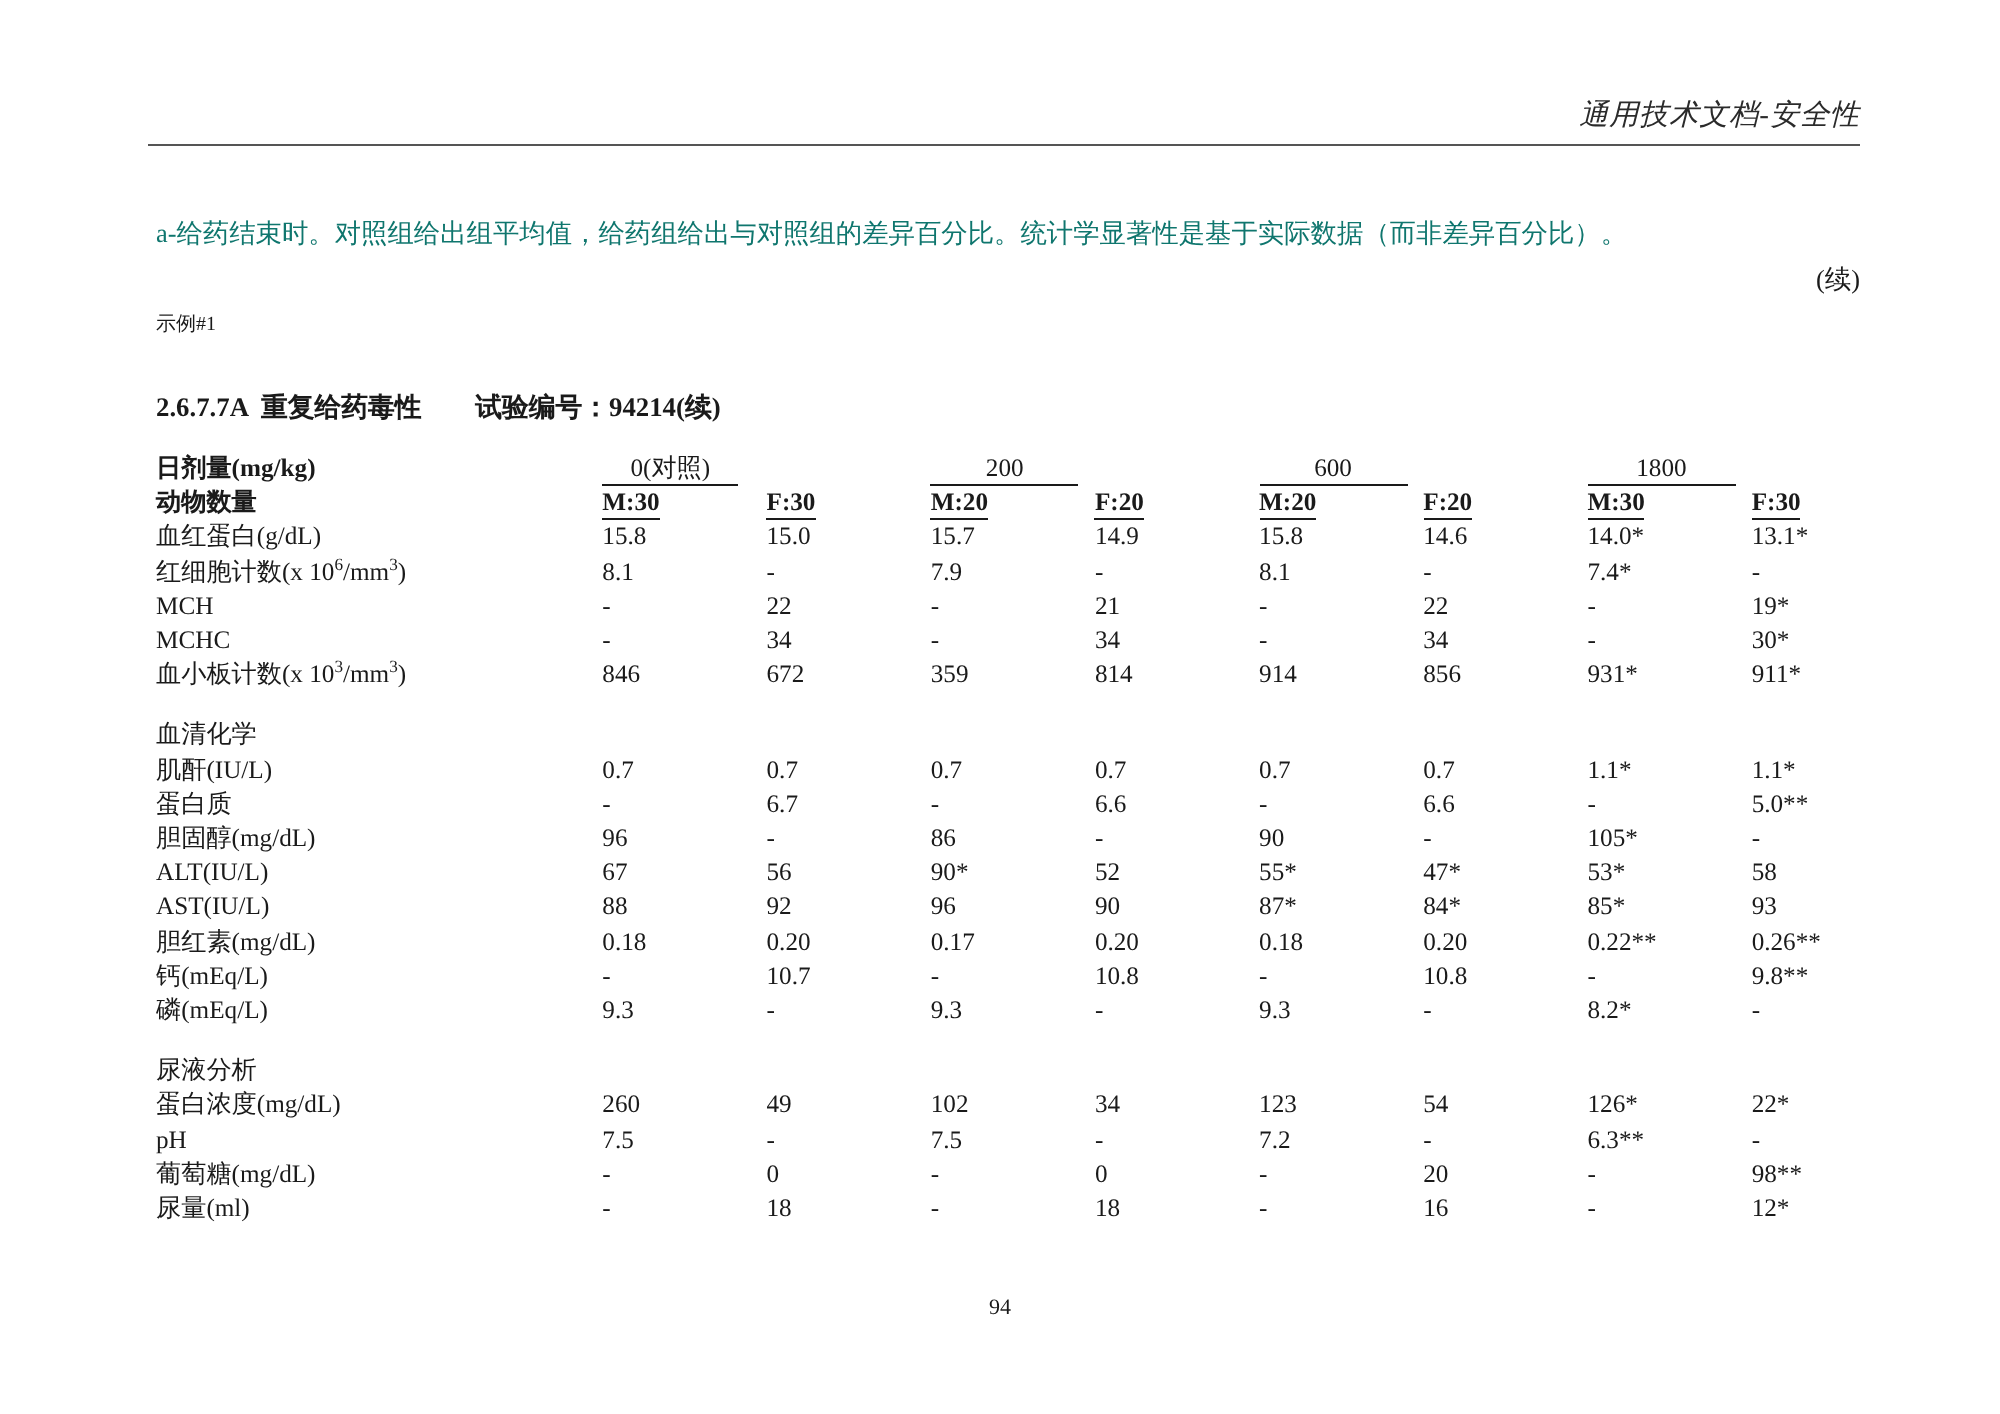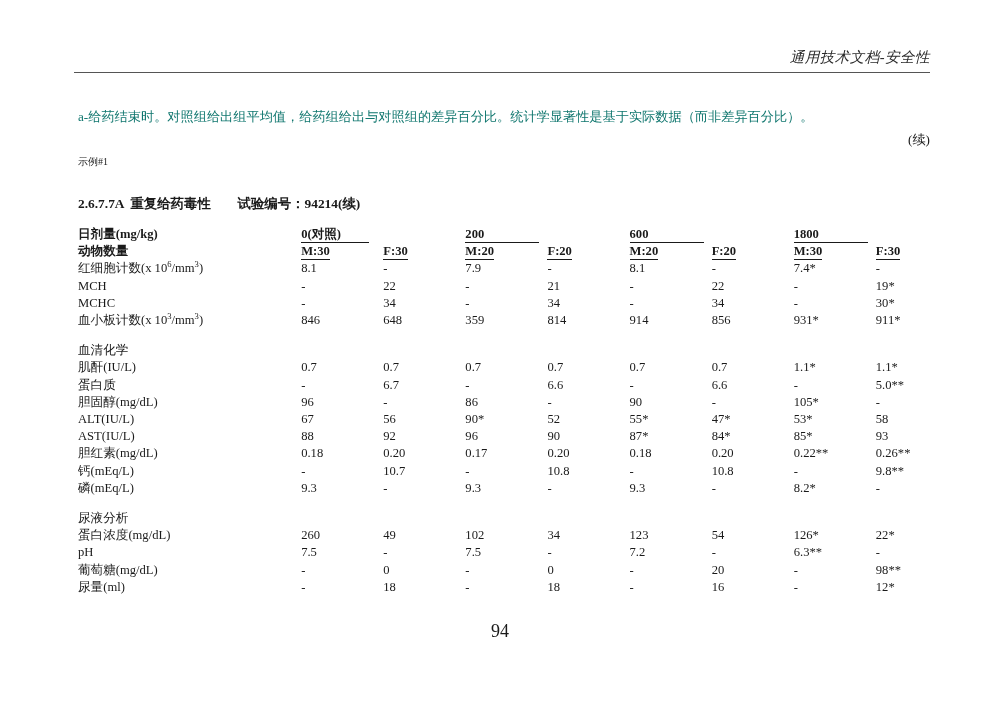--- a/index.html
+++ b/index.html
@@ -103,22 +103,22 @@
   }
   col.c-label { width: 212px; }
   col.c-val   { width: 78px; }
 
   .r-dose td, .r-animals td { font-weight: bold; }
   .lbl-head { font-weight: bold; }
 
   .grp {
     display: inline-block;
     border-bottom: 1.2px solid #1a1a1a;
-    text-align: left;
-    font-weight: bold;
+    text-align: center;
+    font-weight: normal;
     padding-bottom: 0px;
     line-height: 15px;
   }
   .grp.w-ctrl  { width: 68px; }
   .grp.w-dose  { width: 74px; }
 
   .ul {
     display: inline-block;
     border-bottom: 1.2px solid #1a1a1a;
     line-height: 15px;
@@ -132,25 +132,25 @@
   .item-label {
     font-weight: bold;
     padding-left: 16px;
   }
   .spacer-row td { height: 13px; line-height: 13px; }
   sup { font-size: 8.6px; vertical-align: super; line-height: 0; }
 
   
   .page-number {
     position: absolute;
-    top: 621px;
+    top: 648px;
     left: 0;
     width: 1000px;
     text-align: center;
-    font-size: 18px;
+    font-size: 11px;
   }
 </style>
 </head>
 <body>
 
 <div class="page">
 
   <div class="running-header">通用技术文档-安全性</div>
   <div class="header-rule"></div>
 
@@ -186,20 +186,31 @@
           <td><span class="ul">M:30</span></td>
           <td><span class="ul">F:30</span></td>
           <td><span class="ul">M:20</span></td>
           <td><span class="ul">F:20</span></td>
           <td><span class="ul">M:20</span></td>
           <td><span class="ul">F:20</span></td>
           <td><span class="ul">M:30</span></td>
           <td><span class="ul">F:30</span></td>
         </tr>
           <tr>
+            <td class="item-label">血红蛋白(g/dL)</td>
+            <td>15.8</td>
+            <td>15.0</td>
+            <td>15.7</td>
+            <td>14.9</td>
+            <td>15.8</td>
+            <td>14.6</td>
+            <td>14.0*</td>
+            <td>13.1*</td>
+          </tr>
+          <tr>
             <td class="item-label">红细胞计数(x 10<sup>6</sup>/mm<sup>3</sup>)</td>
             <td>8.1</td>
             <td>-</td>
             <td>7.9</td>
             <td>-</td>
             <td>8.1</td>
             <td>-</td>
             <td>7.4*</td>
             <td>-</td>
           </tr>
@@ -221,21 +232,21 @@
             <td>-</td>
             <td>34</td>
             <td>-</td>
             <td>34</td>
             <td>-</td>
             <td>30*</td>
           </tr>
           <tr>
             <td class="item-label">血小板计数(x 10<sup>3</sup>/mm<sup>3</sup>)</td>
             <td>846</td>
-            <td>648</td>
+            <td>672</td>
             <td>359</td>
             <td>814</td>
             <td>914</td>
             <td>856</td>
             <td>931*</td>
             <td>911*</td>
           </tr>
           <tr class="spacer-row">
             <td colspan="9"></td>
           </tr>

